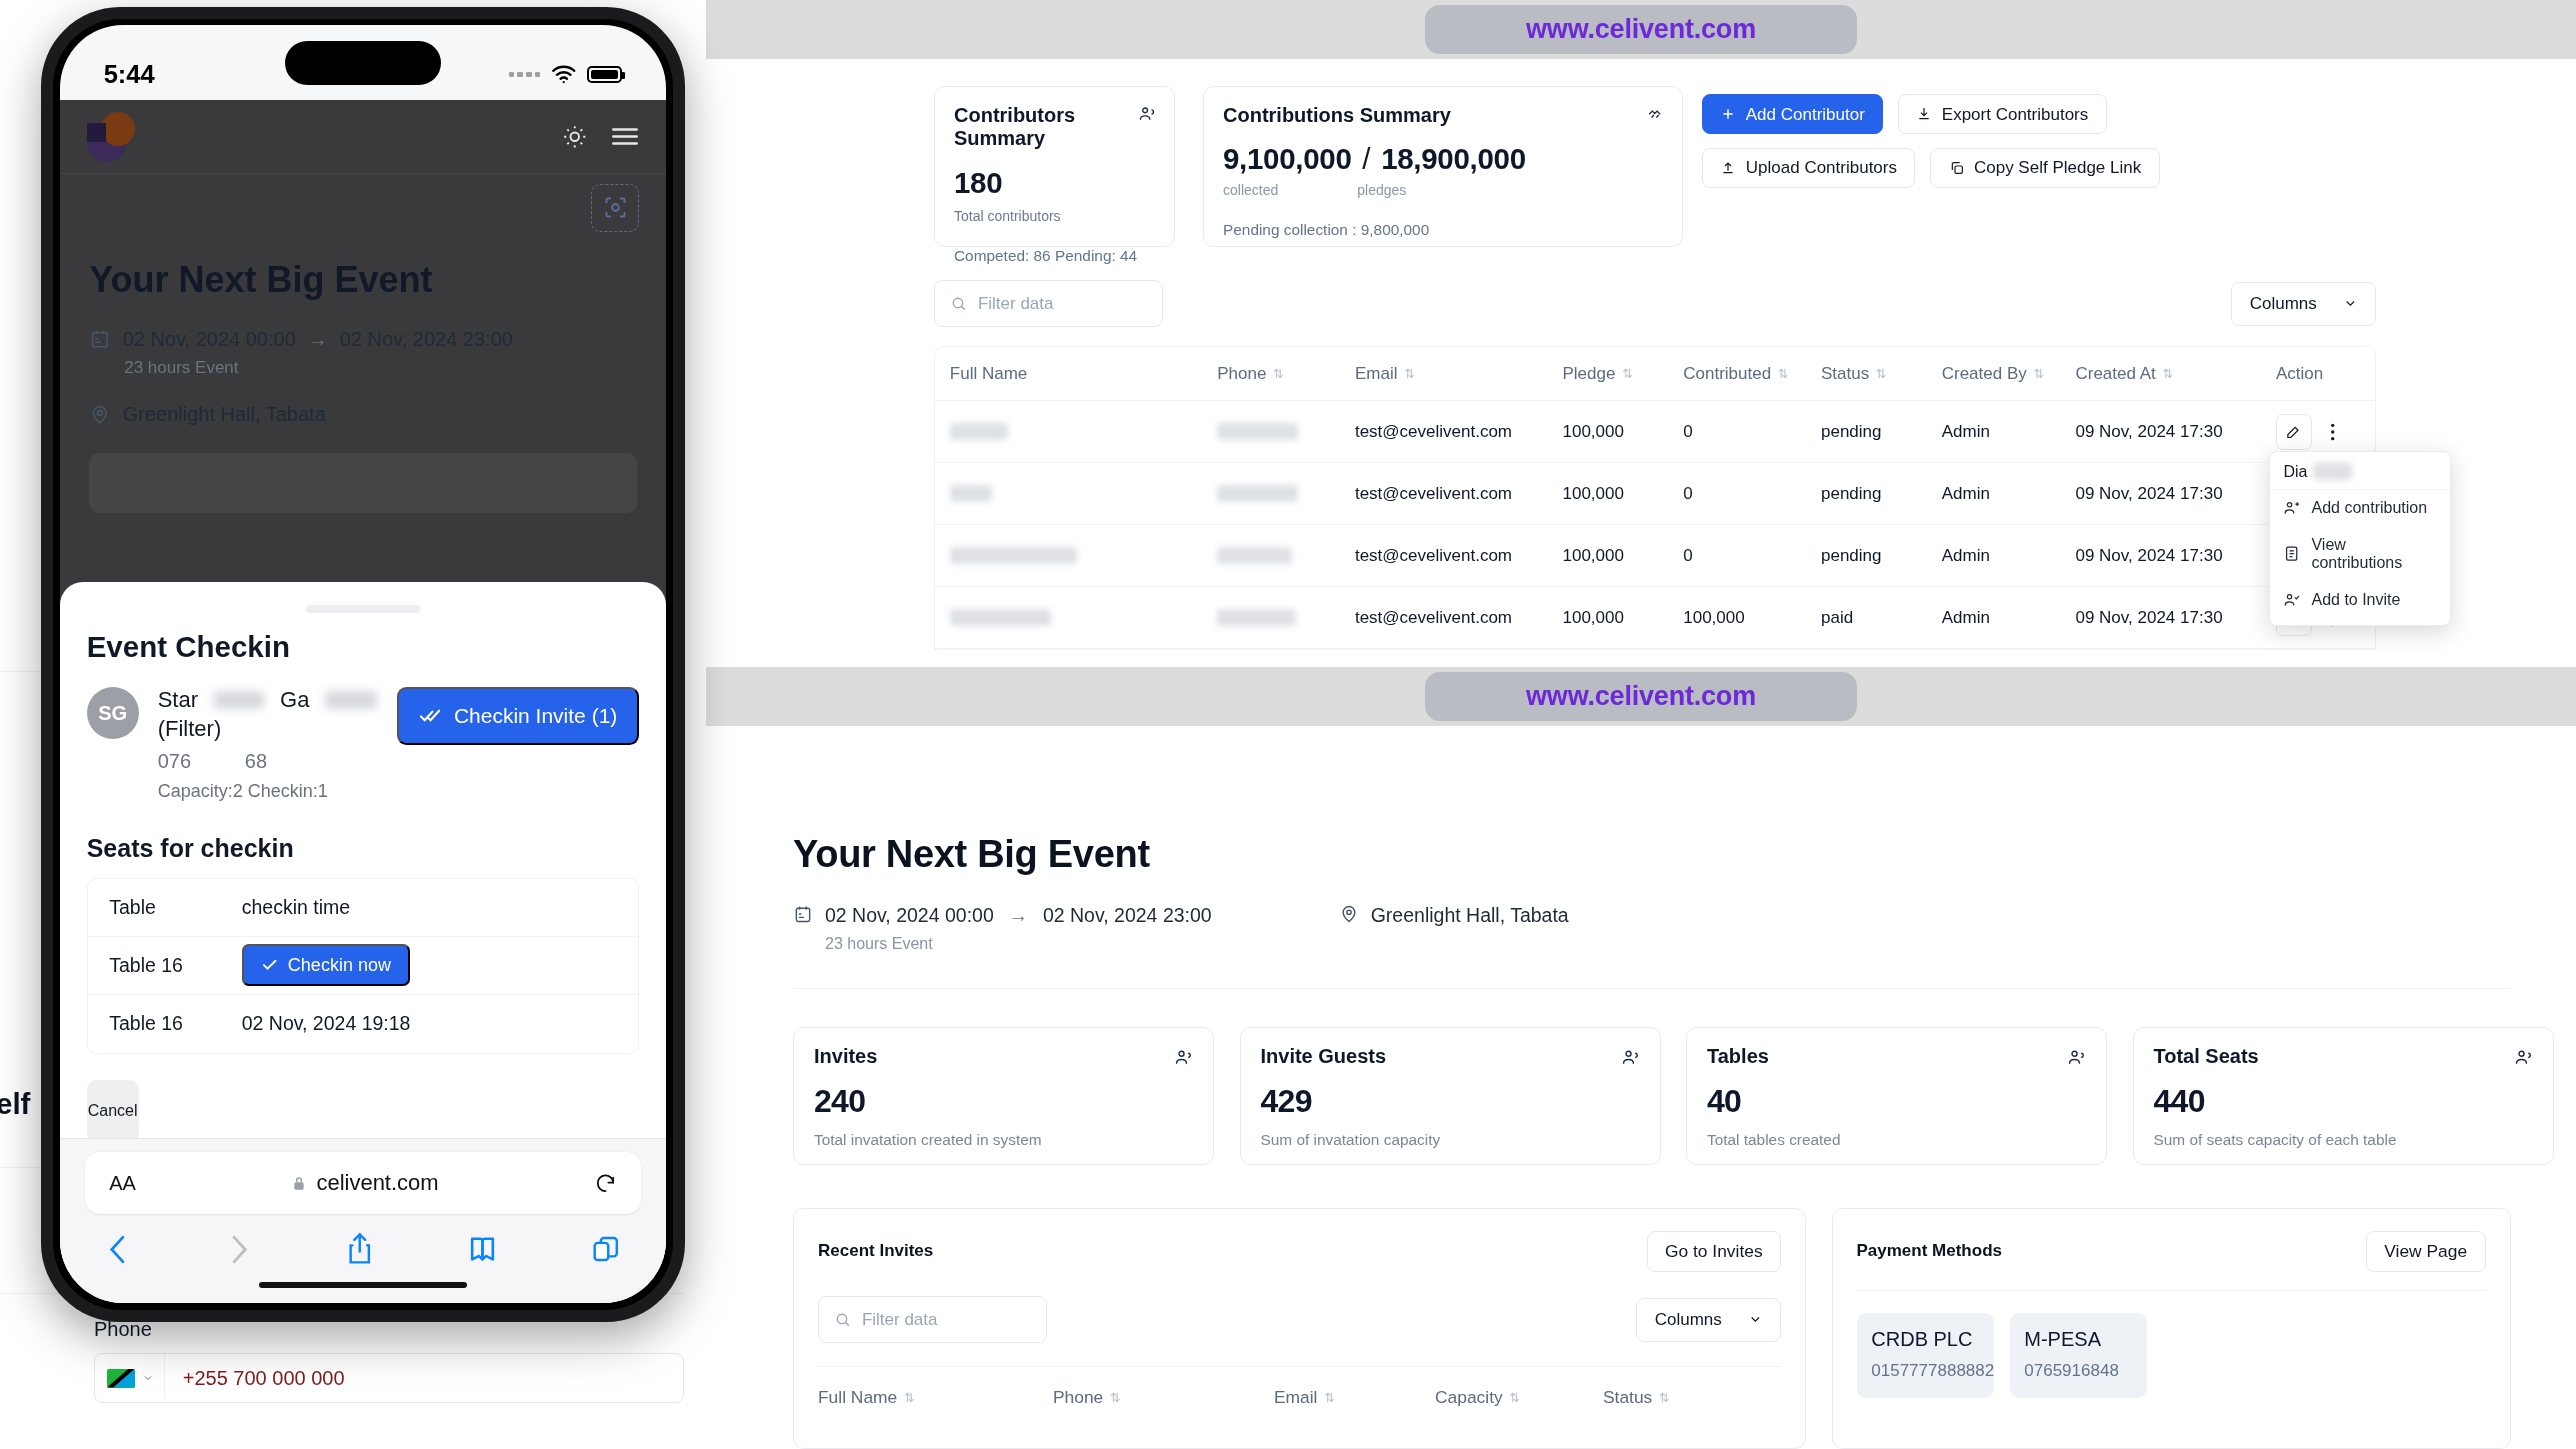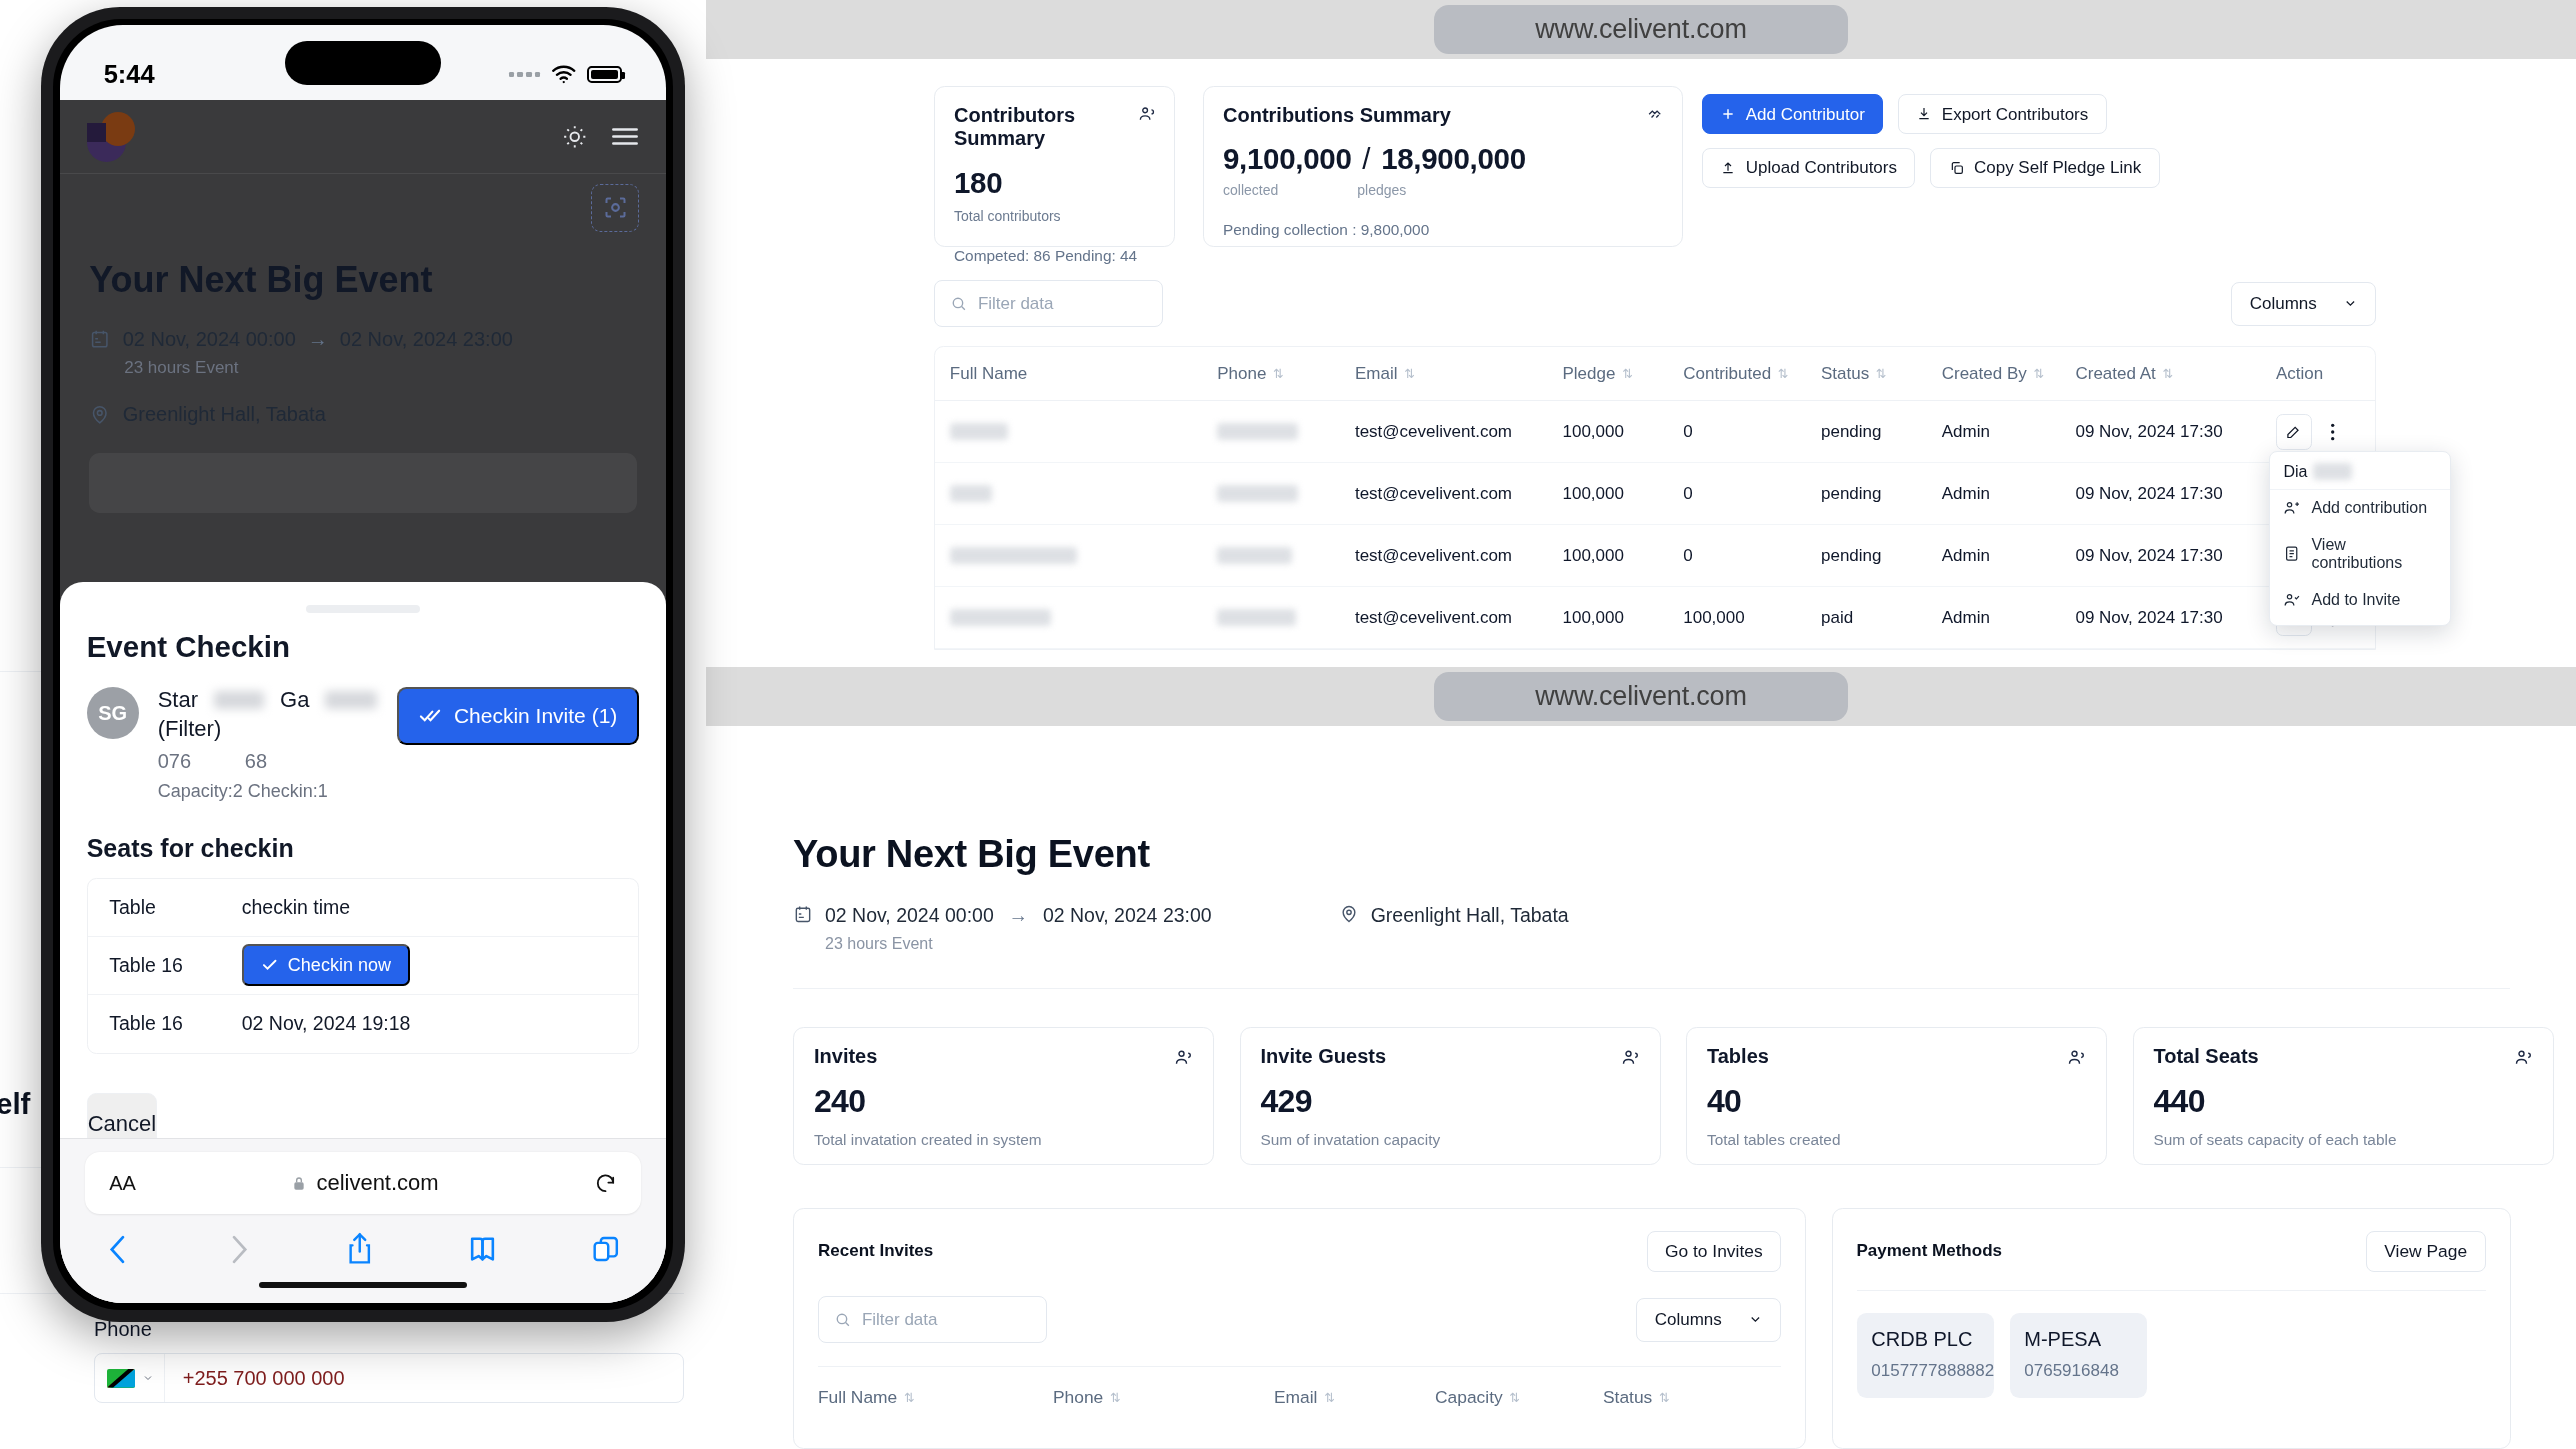--- a/index.html
+++ b/index.html
@@ -19,22 +19,23 @@
     height:59px;
     display:flex;
     align-items:center;
     justify-content:center;
   }
   .url-strip .pill {
     background:#b9bcc2;
     border-radius:14.8px;
     padding:9.4px 101px;
     font-size:27px;
-    color:#404040;
+    color:#6d28d9;
     letter-spacing:-0.2px;
+    font-weight:bold;
   }
   #url-strip-top { left:706px; top:0; width:1870px; }
   #url-strip-mid { left:706px; top:667px; width:1870px; }
 
   
   #panel-contrib {
     position:absolute; left:706px; top:59px; width:1870px; height:608px;
     background:#fff;
   }
   .cards-row { position:absolute; left:228px; top:27px; display:flex; gap:28px; }
@@ -207,21 +208,21 @@
   .checkin-btn { background:#2563eb; color:#fff; border-radius:9.4px; font-size:21px; padding:14.8px 20px; display:flex; align-items:center; gap:12px; flex:none; align-self:flex-start;}
 
   .seats-h { font-size:25px; font-weight:600; color:#111827; margin-top:32px;}
   .seat-tbl { margin-top:14.8px; border:0.7px solid #eef0f3; border-radius:9.4px; overflow:hidden;}
   .seat-tbl .r { display:flex; align-items:center; height:58px; border-bottom:0.7px solid #f0f2f5;}
   .seat-tbl .r:last-child { border-bottom:none; }
   .seat-tbl .r.head { color:#6b7280; font-size:19.5px; }
   .seat-tbl .cA { width:154px; padding-left:21.5px; font-size:19.5px; color:#111827;}
   .seat-tbl .cB { font-size:19.5px; color:#111827;}
   .chk-now { background:#2563eb; color:#fff; border-radius:6.7px; font-size:18px; padding:8.7px 17.4px; display:inline-flex; gap:9.4px; align-items:center;}
-  .cancel-btn { margin-top:39px; height:62px; border:0.7px solid #eef0f3; border-radius:9.4px; display:flex; align-items:center; justify-content:center; font-size:22px; color:#111827;}
+  .cancel-btn { margin-top:26px; height:62px; border:0.7px solid #eef0f3; border-radius:9.4px; display:flex; align-items:center; justify-content:center; font-size:16px; color:#111827;}
 
   .safari-bar { position:absolute; left:0; right:0; bottom:0; background:#f6f6f8; border-top:0.7px solid #e2e3e6; padding:13.4px 25.5px 0;}
   .urlpill { background:#fff; border-radius:14.8px; height:62px; display:flex; align-items:center; justify-content:space-between; padding:0 24px; box-shadow:0 0.7px 2px rgba(0,0,0,.08);}
   .urlpill .aa { font-size:20px; color:#111;}
   .urlpill .u { font-size:22px; color:#111; display:flex; align-items:center; gap:9.4px;}
   .toolbar { display:flex; align-items:center; justify-content:space-between; padding:17.4px 20px 9.4px; color:#0a84ff;}
   .homebar { width:208px;height:6.7px;background:#111;border-radius:5.4px;margin:5.4px auto 14.8px;}
   svg { display:block; }
 </style>
 </head>

